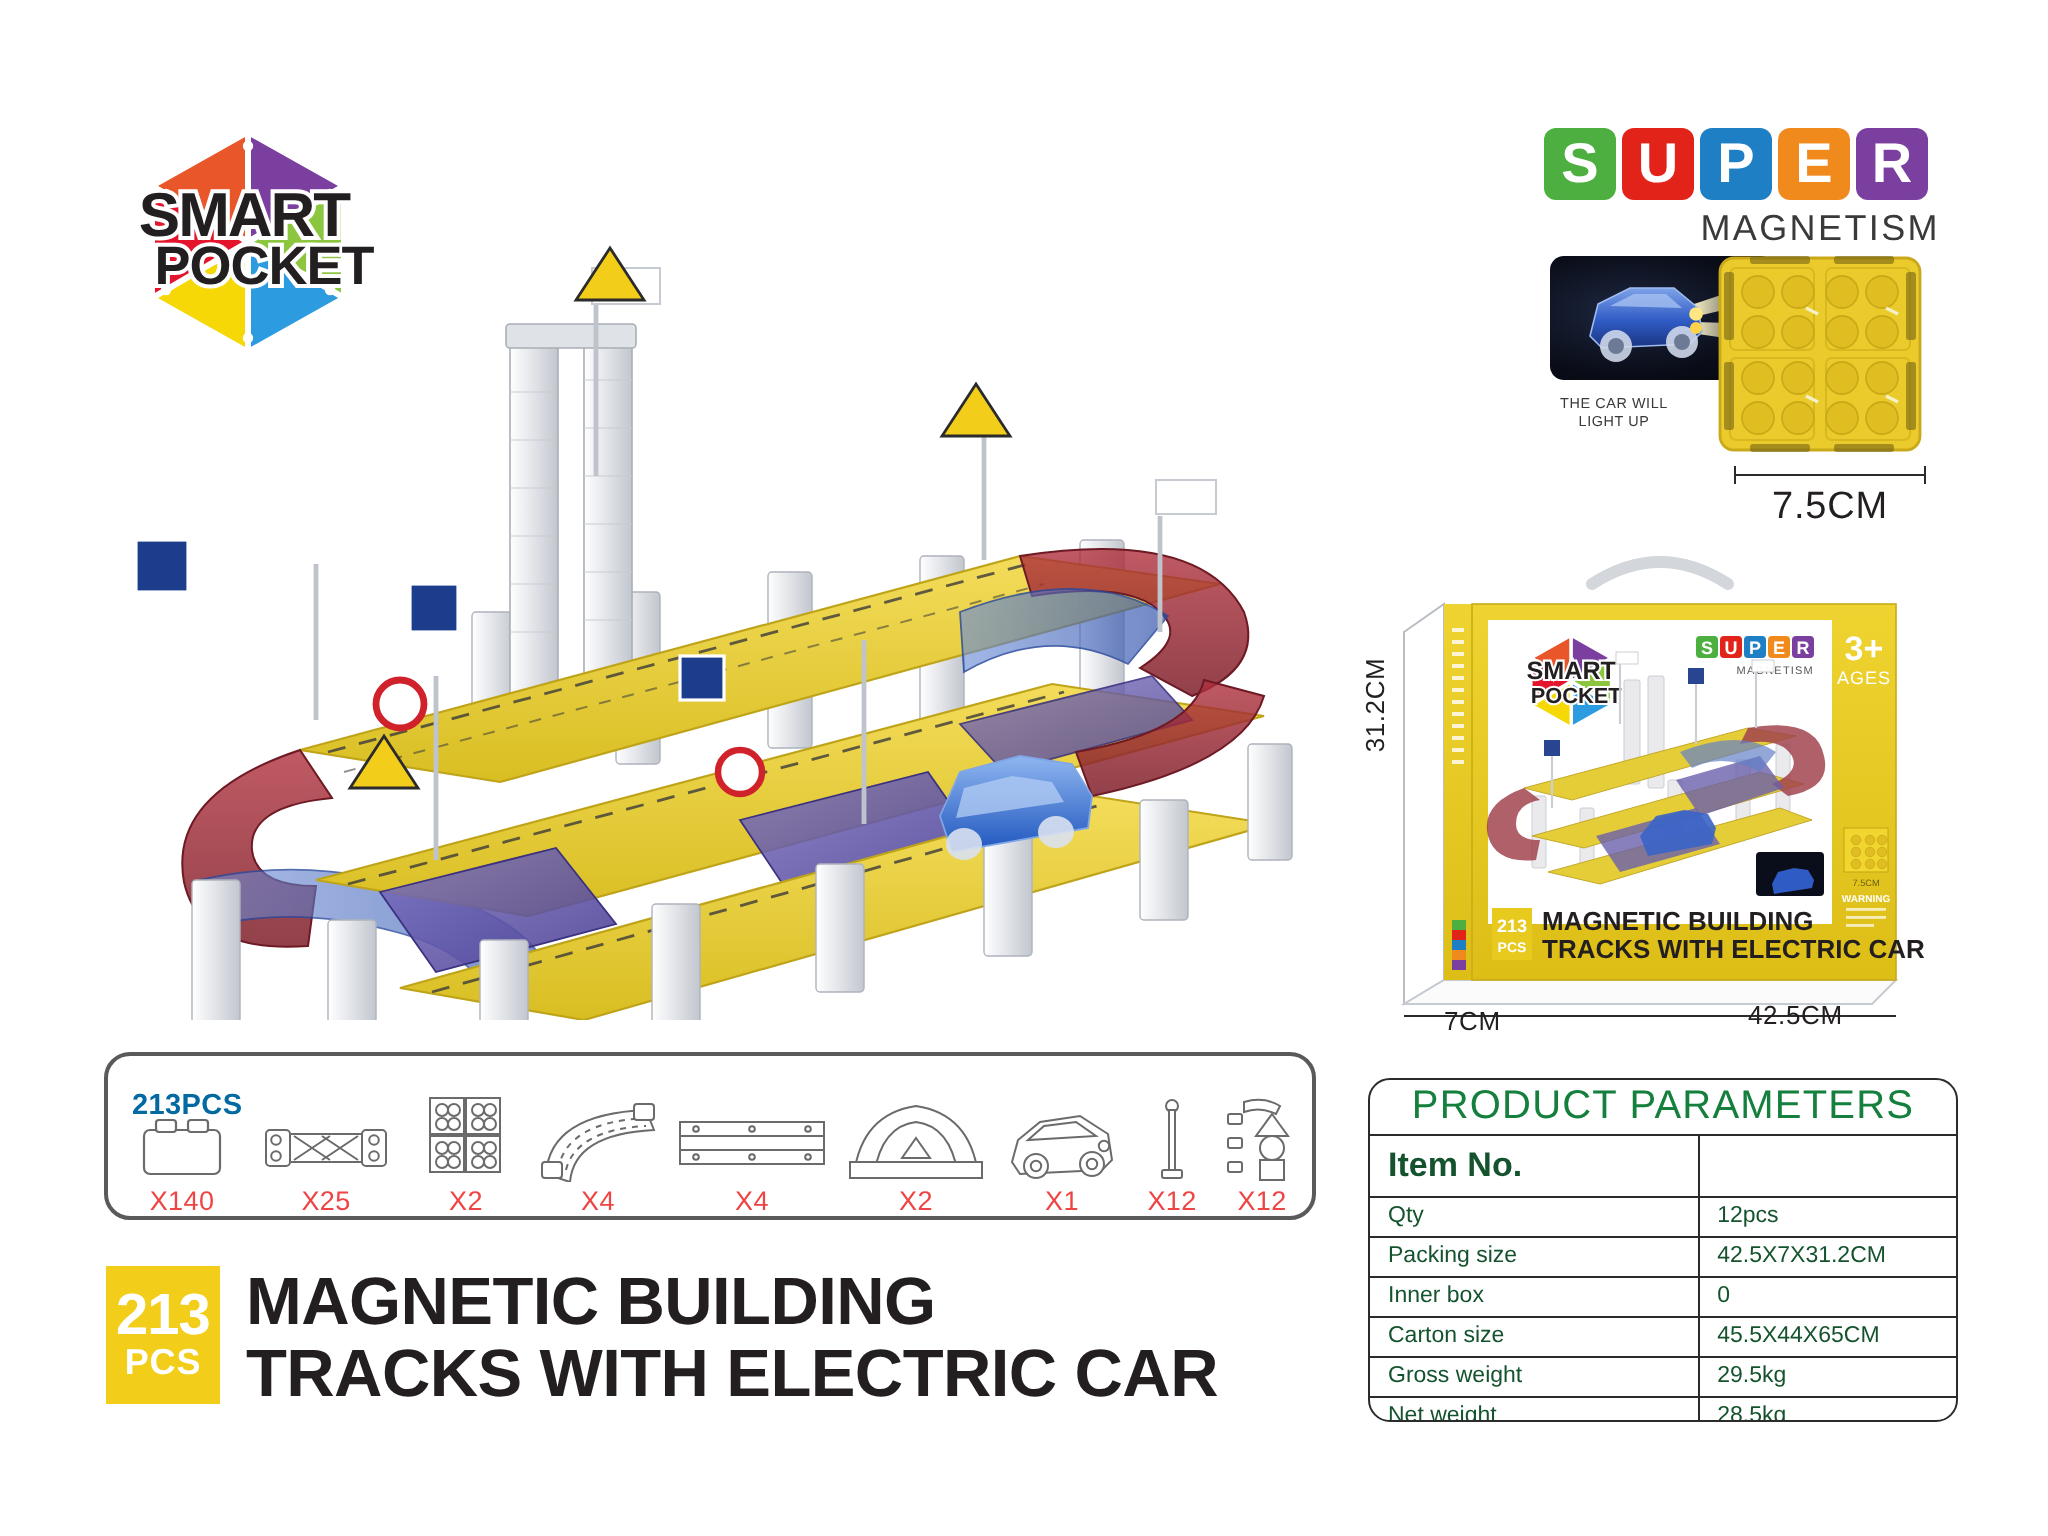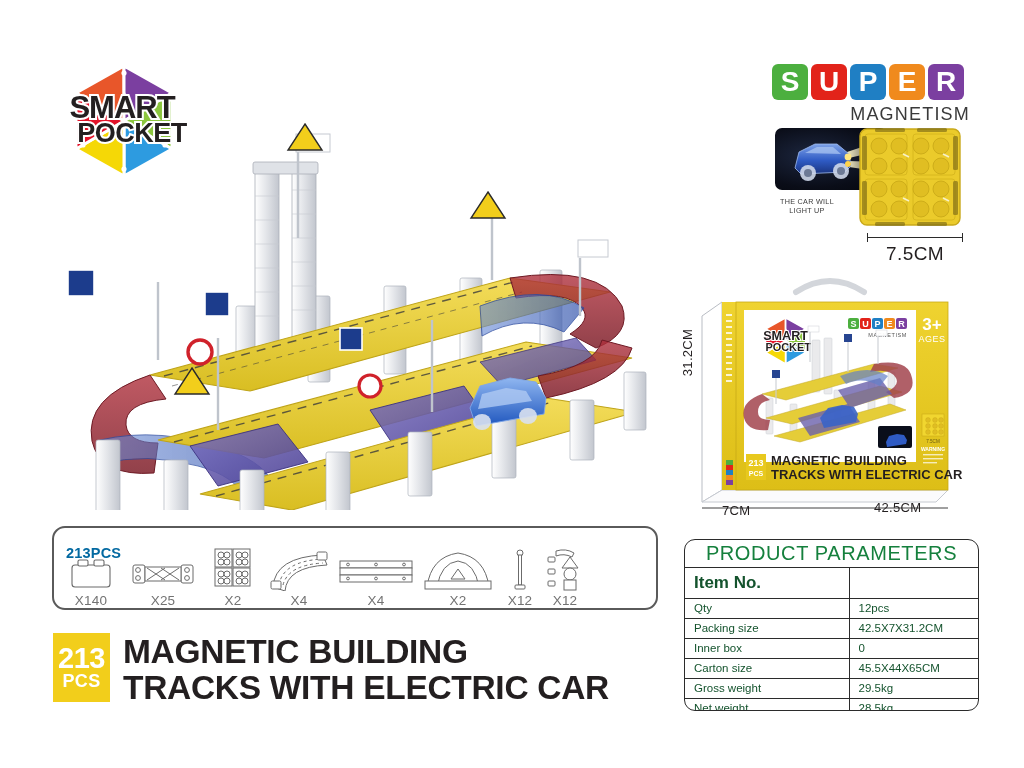--- a/index.html
+++ b/index.html
@@ -78,21 +78,21 @@
     position:absolute; left:52px; top:526px; width:606px; height:84px;
     border:2px solid #5a5a5a; border-radius:13px; background:#fff;
   }
   #parts-count-label {
     position:absolute; left:12px; top:5px; font-size:14.5px; font-weight:bold;
     color:#0369a1; letter-spacing:0.2px;margin-top:12px;
   }
   .parts-row { position:absolute; left:4px; top:20px; width:598px; height:60px; display:flex; align-items:flex-end; }
   .part-cell { display:flex; flex-direction:column; align-items:center; justify-content:flex-end; height:60px; }
   .part-art { display:flex; align-items:flex-end; justify-content:center; }
-  .part-qty { font-size:13.5px; margin-top:2px; letter-spacing:0.2px; color:#737373; }
+  .part-qty { font-size:13.5px; margin-top:2px; letter-spacing:0.2px; color:#ef4444; }
 
   
   #title-block { position:absolute; left:53px; top:633px; display:flex; align-items:flex-start; }
   #title-badge {
     width:57px; height:69px; background:#F2CE1B; color:#ffffff;
     display:flex; flex-direction:column; align-items:center; justify-content:center;
     line-height:0.95; margin-right:13px; flex:none;
   }
   #title-badge .b-num { font-size:29px; font-weight:bold; letter-spacing:-0.5px; }
   #title-badge .b-pcs { font-size:18px; font-weight:bold; letter-spacing:0.4px; }
@@ -613,20 +613,36 @@
               <g fill="#fff" stroke="#6b6b6b" stroke-width="1">
             <path d="M4,38 q4,-30 31,-34 q27,4 31,34 l-10,0 q-4,-24 -21,-26 q-17,2 -21,26 Z"></path>
             <rect x="2" y="32" width="66" height="8"></rect>
             <polygon points="35,20 42,30 28,30" fill="none"></polygon>
           </g>
             </svg>
         </div>
         <div class="part-qty">X2</div>
       </div>
 
+      <div class="part-cell" style="width:66px">
+        <div class="part-art">
+          <svg width="58" height="40" viewBox="0 0 58 40">
+              <g fill="#fff" stroke="#6b6b6b" stroke-width="1">
+            <path d="M4,30 l3,-11 l11,-9 l20,-3 l14,9 l2,13 l-5,5 l-41,2 Z"></path>
+            <path d="M12,19 l8,-7 l16,-2 l10,7 Z"></path>
+            <circle cx="16" cy="32" r="6"></circle>
+                <circle cx="44" cy="31" r="6"></circle>
+            <circle cx="16" cy="32" r="2.6"></circle>
+                <circle cx="44" cy="31" r="2.6"></circle>
+            <circle cx="50" cy="22" r="2.6"></circle>
+          </g>
+            </svg>
+        </div>
+        <div class="part-qty">X1</div>
+      </div>
 
       <div class="part-cell" style="width:44px">
         <div class="part-art">
           <svg width="22" height="42" viewBox="0 0 22 42">
               <g fill="#fff" stroke="#6b6b6b" stroke-width="1">
             <circle cx="11" cy="4" r="3"></circle>
                 <rect x="9.5" y="6" width="3" height="30"></rect>
                 <rect x="6" y="36" width="10" height="4" rx="1"></rect>
           </g>
             </svg>

